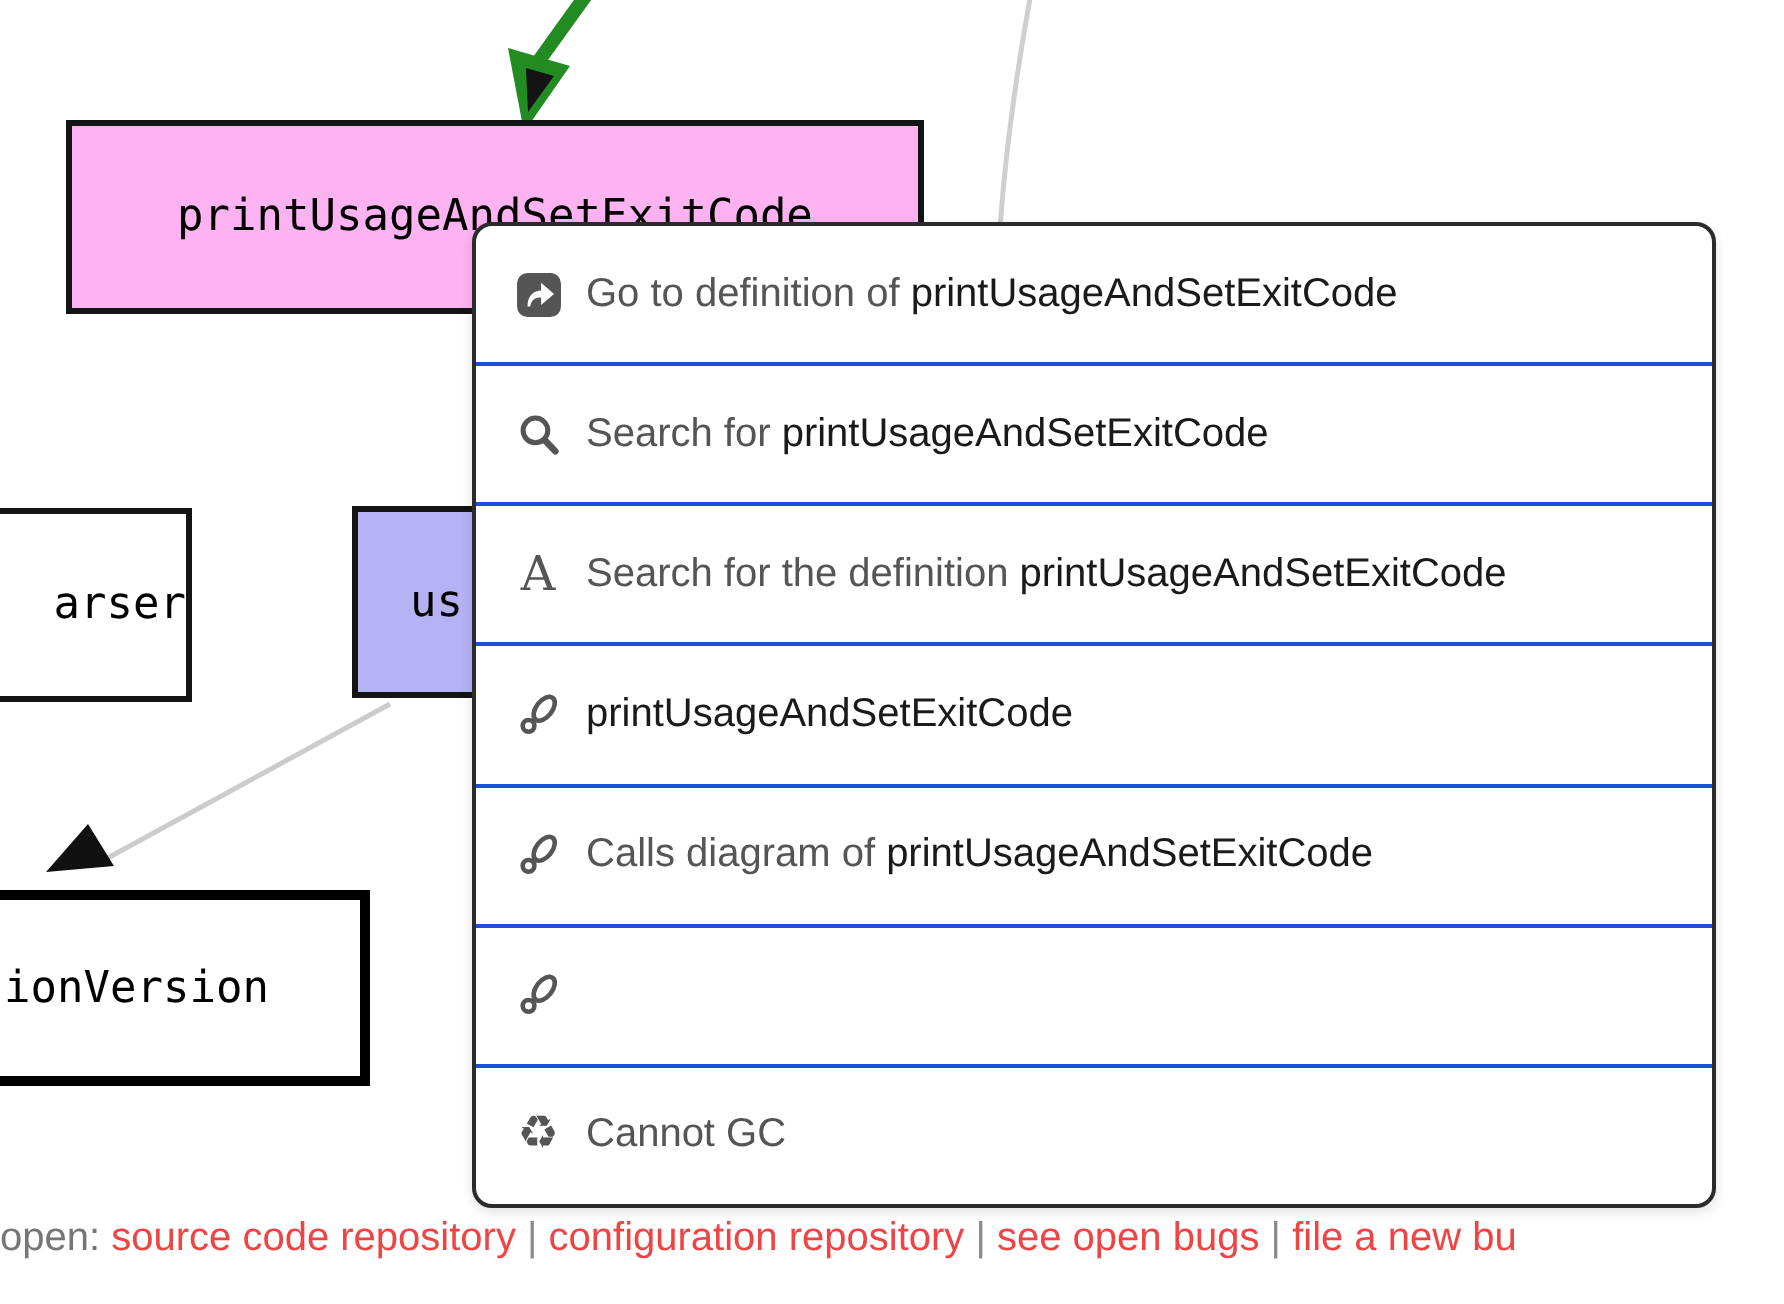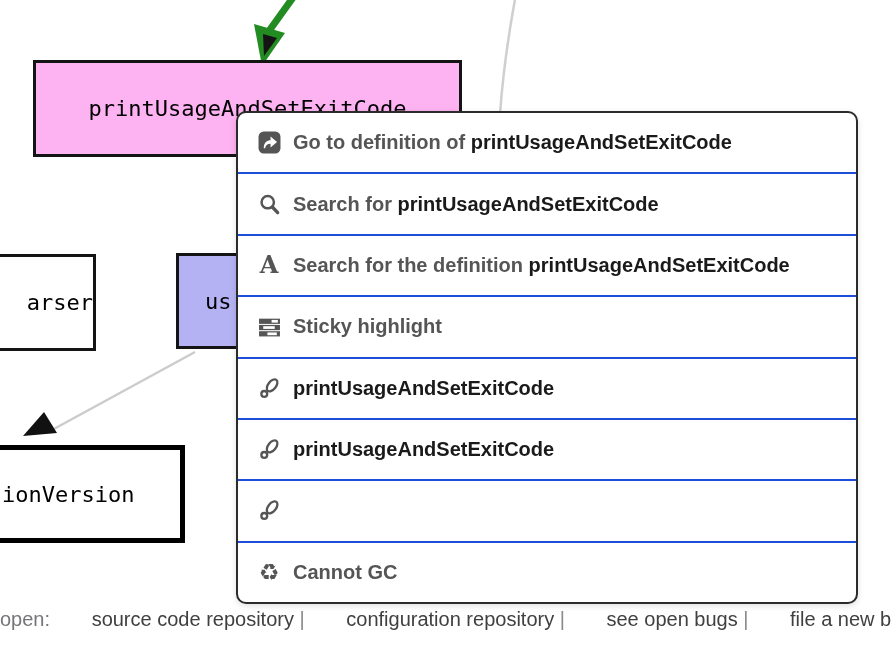--- a/index.html
+++ b/index.html
@@ -33,21 +33,20 @@
   .context-menu {
     position: absolute; left: 236px; top: 111px;
     width: 622px; height: 493px; z-index: 10;
     box-sizing: border-box;
     background: #ffffff;
     border: 2px solid #2b2b2b;
     border-radius: 10px;
     box-shadow: 0 2px 6px rgba(0,0,0,0.12);
     display: flex; flex-direction: column;
     overflow: hidden;
-    font-weight: bold;
   }
   .menu-item {
     flex: 1; display: flex; align-items: center;
     padding-left: 16px; cursor: pointer;
     font-size: 20px; color: #555555;
   }
   .menu-item + .menu-item { border-top: 2px solid #1d4ed8; }
   .mi-icon {
     width: 30px; min-width: 30px; height: 26px;
     display: flex; align-items: center; justify-content: center;
@@ -64,21 +63,21 @@
     font-size: 23px; color: #555555; line-height: 1;
   }
 
   
   .footer {
     position: absolute; left: 0; top: 608px; width: 892px;
     z-index: 5;
     font-size: 20px; color: #76767a;
     white-space: nowrap; overflow: hidden;
   }
-  .footer a { color: #404040; text-decoration: none; cursor: pointer; margin-left: 36px; }
+  .footer a { color: #ef4444; text-decoration: none; cursor: pointer; }
   .footer .sep { color: #8a8a8e; }
 </style>
 </head>
 <body>
 
 <div class="stage">
 
   <svg class="edges" width="892" height="652">
 
     <path d="M 516 -6 Q 504 58 500 114" stroke="#cfcfcf" stroke-width="2.5" fill="none"></path>
@@ -129,56 +128,39 @@
     </div>
 
     <div class="menu-item">
       <span class="mi-icon">
         <span class="icon-glyph-serif">A</span>
       </span>
       <span class="mi-prefix">Search for the definition </span>
         <span class="mi-symbol">printUsageAndSetExitCode</span>
     </div>
 
-    <div class="menu-item">
-      <span class="mi-icon">
-        <svg width="23" height="23" viewBox="0 0 22 22">
-          <g fill="#555555">
-            <rect x="1" y="3.5" width="20" height="5"></rect>
-            <rect x="1" y="9.5" width="20" height="5"></rect>
-            <rect x="1" y="15.5" width="20" height="5"></rect>
-          </g>
-          <g fill="#ffffff">
-            <rect x="13" y="4.7" width="6" height="2.6"></rect>
-            <rect x="5" y="10.7" width="11" height="2.6"></rect>
-            <rect x="9" y="16.7" width="9" height="2.6"></rect>
-          </g>
-        </svg>
-      </span>
-      <span class="mi-prefix">Sticky highlight</span>
-        <span class="mi-symbol"></span>
-    </div>
 
     <div class="menu-item">
       <span class="mi-icon">
         <svg width="23" height="23" viewBox="0 0 22 22" fill="none">
           <ellipse cx="13.5" cy="8" rx="3.8" ry="6.6" transform="rotate(38 13.5 8)" stroke="#555555" stroke-width="2.2"></ellipse>
           <circle cx="6" cy="16.2" r="2.8" stroke="#555555" stroke-width="2.2"></circle>
         </svg>
       </span>
         <span class="mi-symbol">printUsageAndSetExitCode</span>
     </div>
 
     <div class="menu-item">
       <span class="mi-icon">
         <svg width="23" height="23" viewBox="0 0 22 22" fill="none">
           <ellipse cx="13.5" cy="8" rx="3.8" ry="6.6" transform="rotate(38 13.5 8)" stroke="#555555" stroke-width="2.2"></ellipse>
           <circle cx="6" cy="16.2" r="2.8" stroke="#555555" stroke-width="2.2"></circle>
         </svg>
       </span>
+      <span class="mi-prefix">Calls diagram of </span>
         <span class="mi-symbol">printUsageAndSetExitCode</span>
     </div>
 
     <div class="menu-item">
       <span class="mi-icon">
         <svg width="23" height="23" viewBox="0 0 22 22" fill="none">
           <ellipse cx="13.5" cy="8" rx="3.8" ry="6.6" transform="rotate(38 13.5 8)" stroke="#555555" stroke-width="2.2"></ellipse>
           <circle cx="6" cy="16.2" r="2.8" stroke="#555555" stroke-width="2.2"></circle>
         </svg>
       </span>

